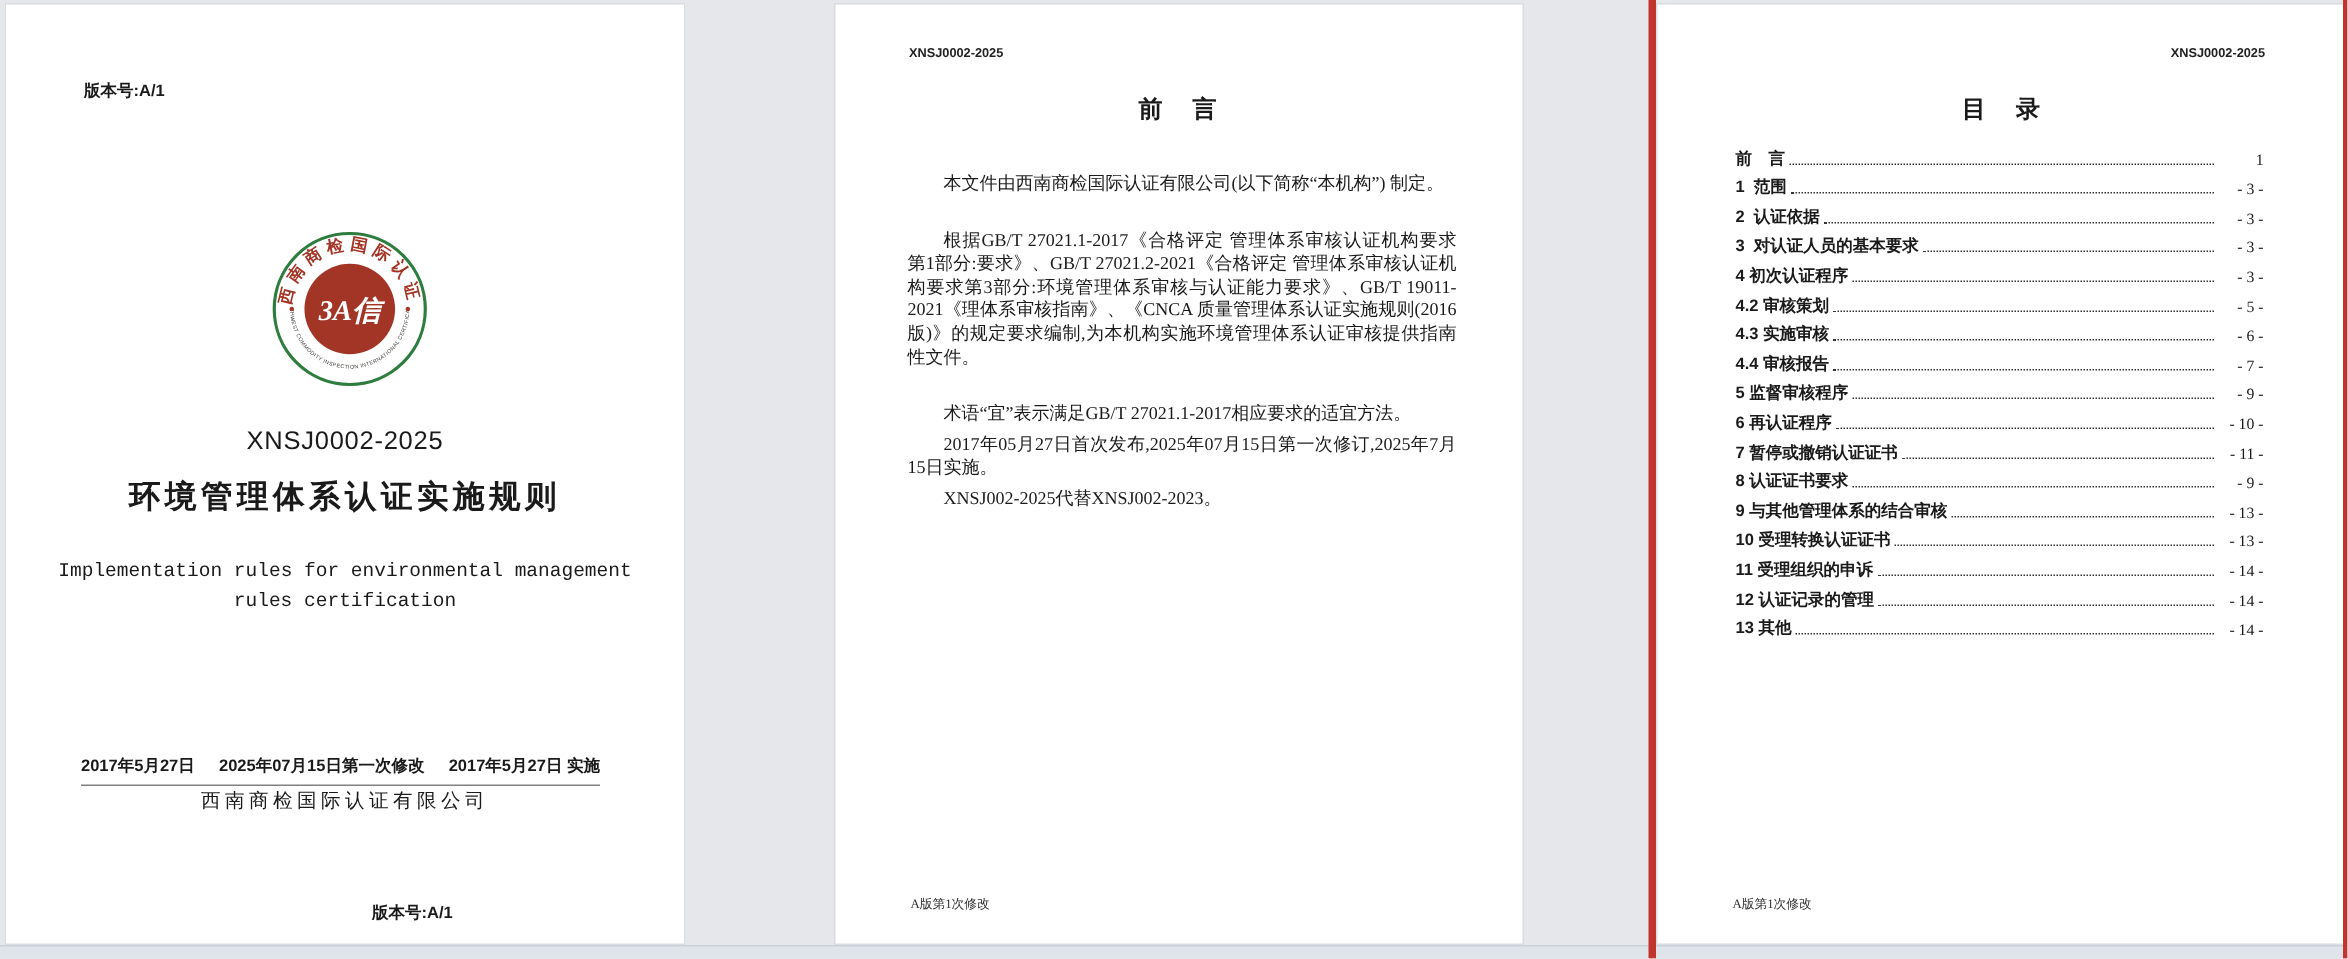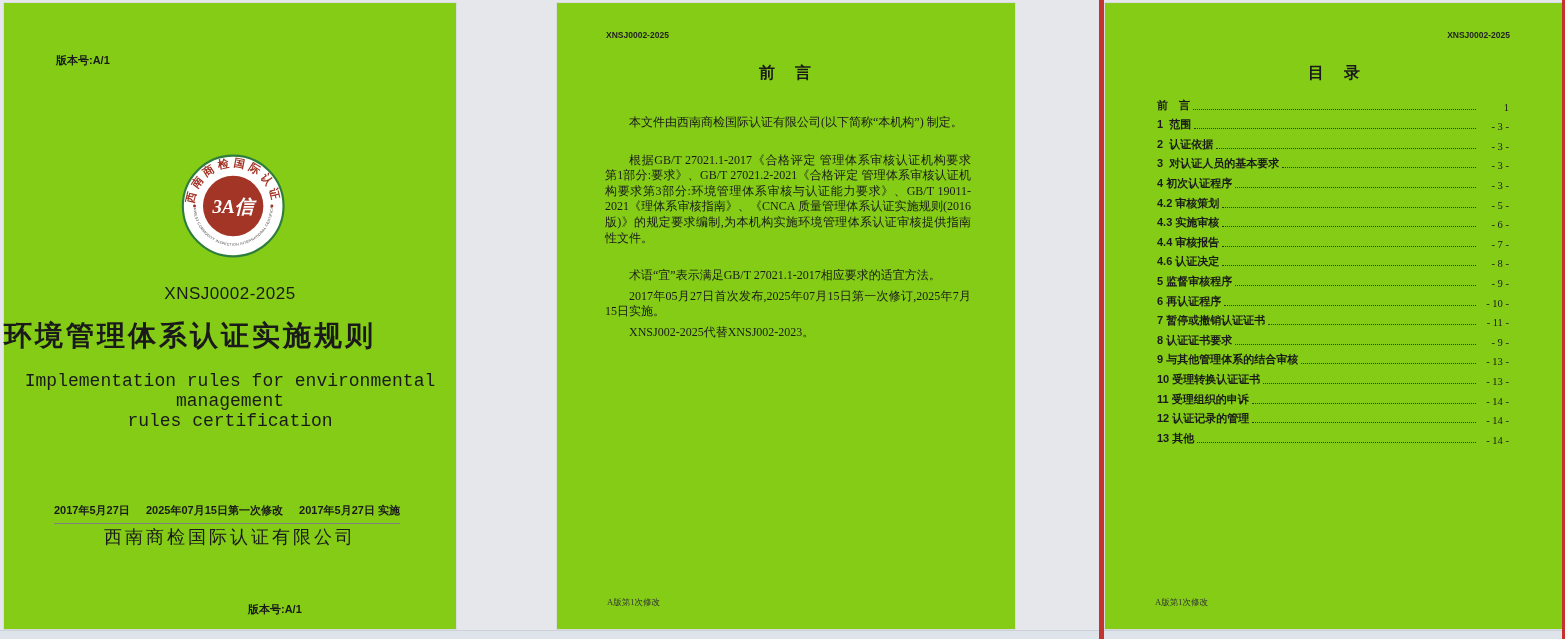--- a/index.html
+++ b/index.html
@@ -10,21 +10,21 @@
     font-family: "Liberation Serif", "DejaVu Serif", serif;
     color: #1a1a1a;
   }
   .canvas { position: absolute; inset: 0; }
 
   
   .page {
     position: absolute;
     top: 2px;
     height: 628px;
-    background: #84cc16;
+    background: #ffffff;
     border: 1px solid #d9dce1;
   }
   .page-1 { left: 3px;    width: 454px; }
   .page-2 { left: 556px;  width: 460px; }
   .page-3 { left: 1104px; width: 461px; border-right: none; }
 
   .bottom-strip {
     position: absolute;
     left: 0; top: 630px; width: 1565px; height: 9px;
     background: #dfe3ea;
@@ -53,37 +53,37 @@
     position: absolute; left: 50%; top: 150px;
     transform: translateX(-47%);
     width: 106px; height: 106px;
   }
   .cover-code {
     position: absolute; left: 0; right: 0; top: 281px;
     text-align: center; font-size: 17px; letter-spacing: 0.5px;
   }
   .cover-title {
     position: absolute; left: 0; right: 0; top: 314px;
-    font-size: 28px; font-weight: bold; letter-spacing: 3px;
+    text-align: center; font-size: 21px; font-weight: bold; letter-spacing: 3px;
   }
   .cover-subtitle {
     position: absolute; left: 0; right: 0; top: 368px;
-    text-align: center; font-size: 18px; line-height: 20px;
+    text-align: center; font-size: 13px; line-height: 20px;
   }
   .cover-dates {
     position: absolute; left: 50px; right: 56px; top: 500px;
     display: flex; justify-content: space-between;
     font-size: 11px; font-weight: bold;
     border-bottom: 1.5px solid #808080;
     padding-bottom: 5px;
     align-items: center;
   }
   .cover-company {
     position: absolute; left: 0; right: 0; top: 522px;
-    text-align: center; font-size: 18px; letter-spacing: 3px;
+    text-align: center; font-size: 13px; letter-spacing: 3px;
   }
   .cover-version-block {
     position: absolute; left: 244px; top: 568px;
     font-size: 11px; font-weight: bold; line-height: 15.5px;
     white-space: pre;
   }
 
   
   .page-header-left {
     position: absolute; left: 49px; top: 27px;
@@ -248,25 +248,20 @@
     <span class="toc-leader"></span>
     <span class="toc-page">- 6 -</span>
   </div>
 
   <div class="toc-row">
     <span class="toc-label">4.4 审核报告</span>
     <span class="toc-leader"></span>
     <span class="toc-page">- 7 -</span>
   </div>
 
-  <div class="toc-row">
-    <span class="toc-label">4.6 认证决定</span>
-    <span class="toc-leader"></span>
-    <span class="toc-page">- 8 -</span>
-  </div>
 
   <div class="toc-row">
     <span class="toc-label">5 监督审核程序</span>
     <span class="toc-leader"></span>
     <span class="toc-page">- 9 -</span>
   </div>
 
   <div class="toc-row">
     <span class="toc-label">6 再认证程序</span>
     <span class="toc-leader"></span>

